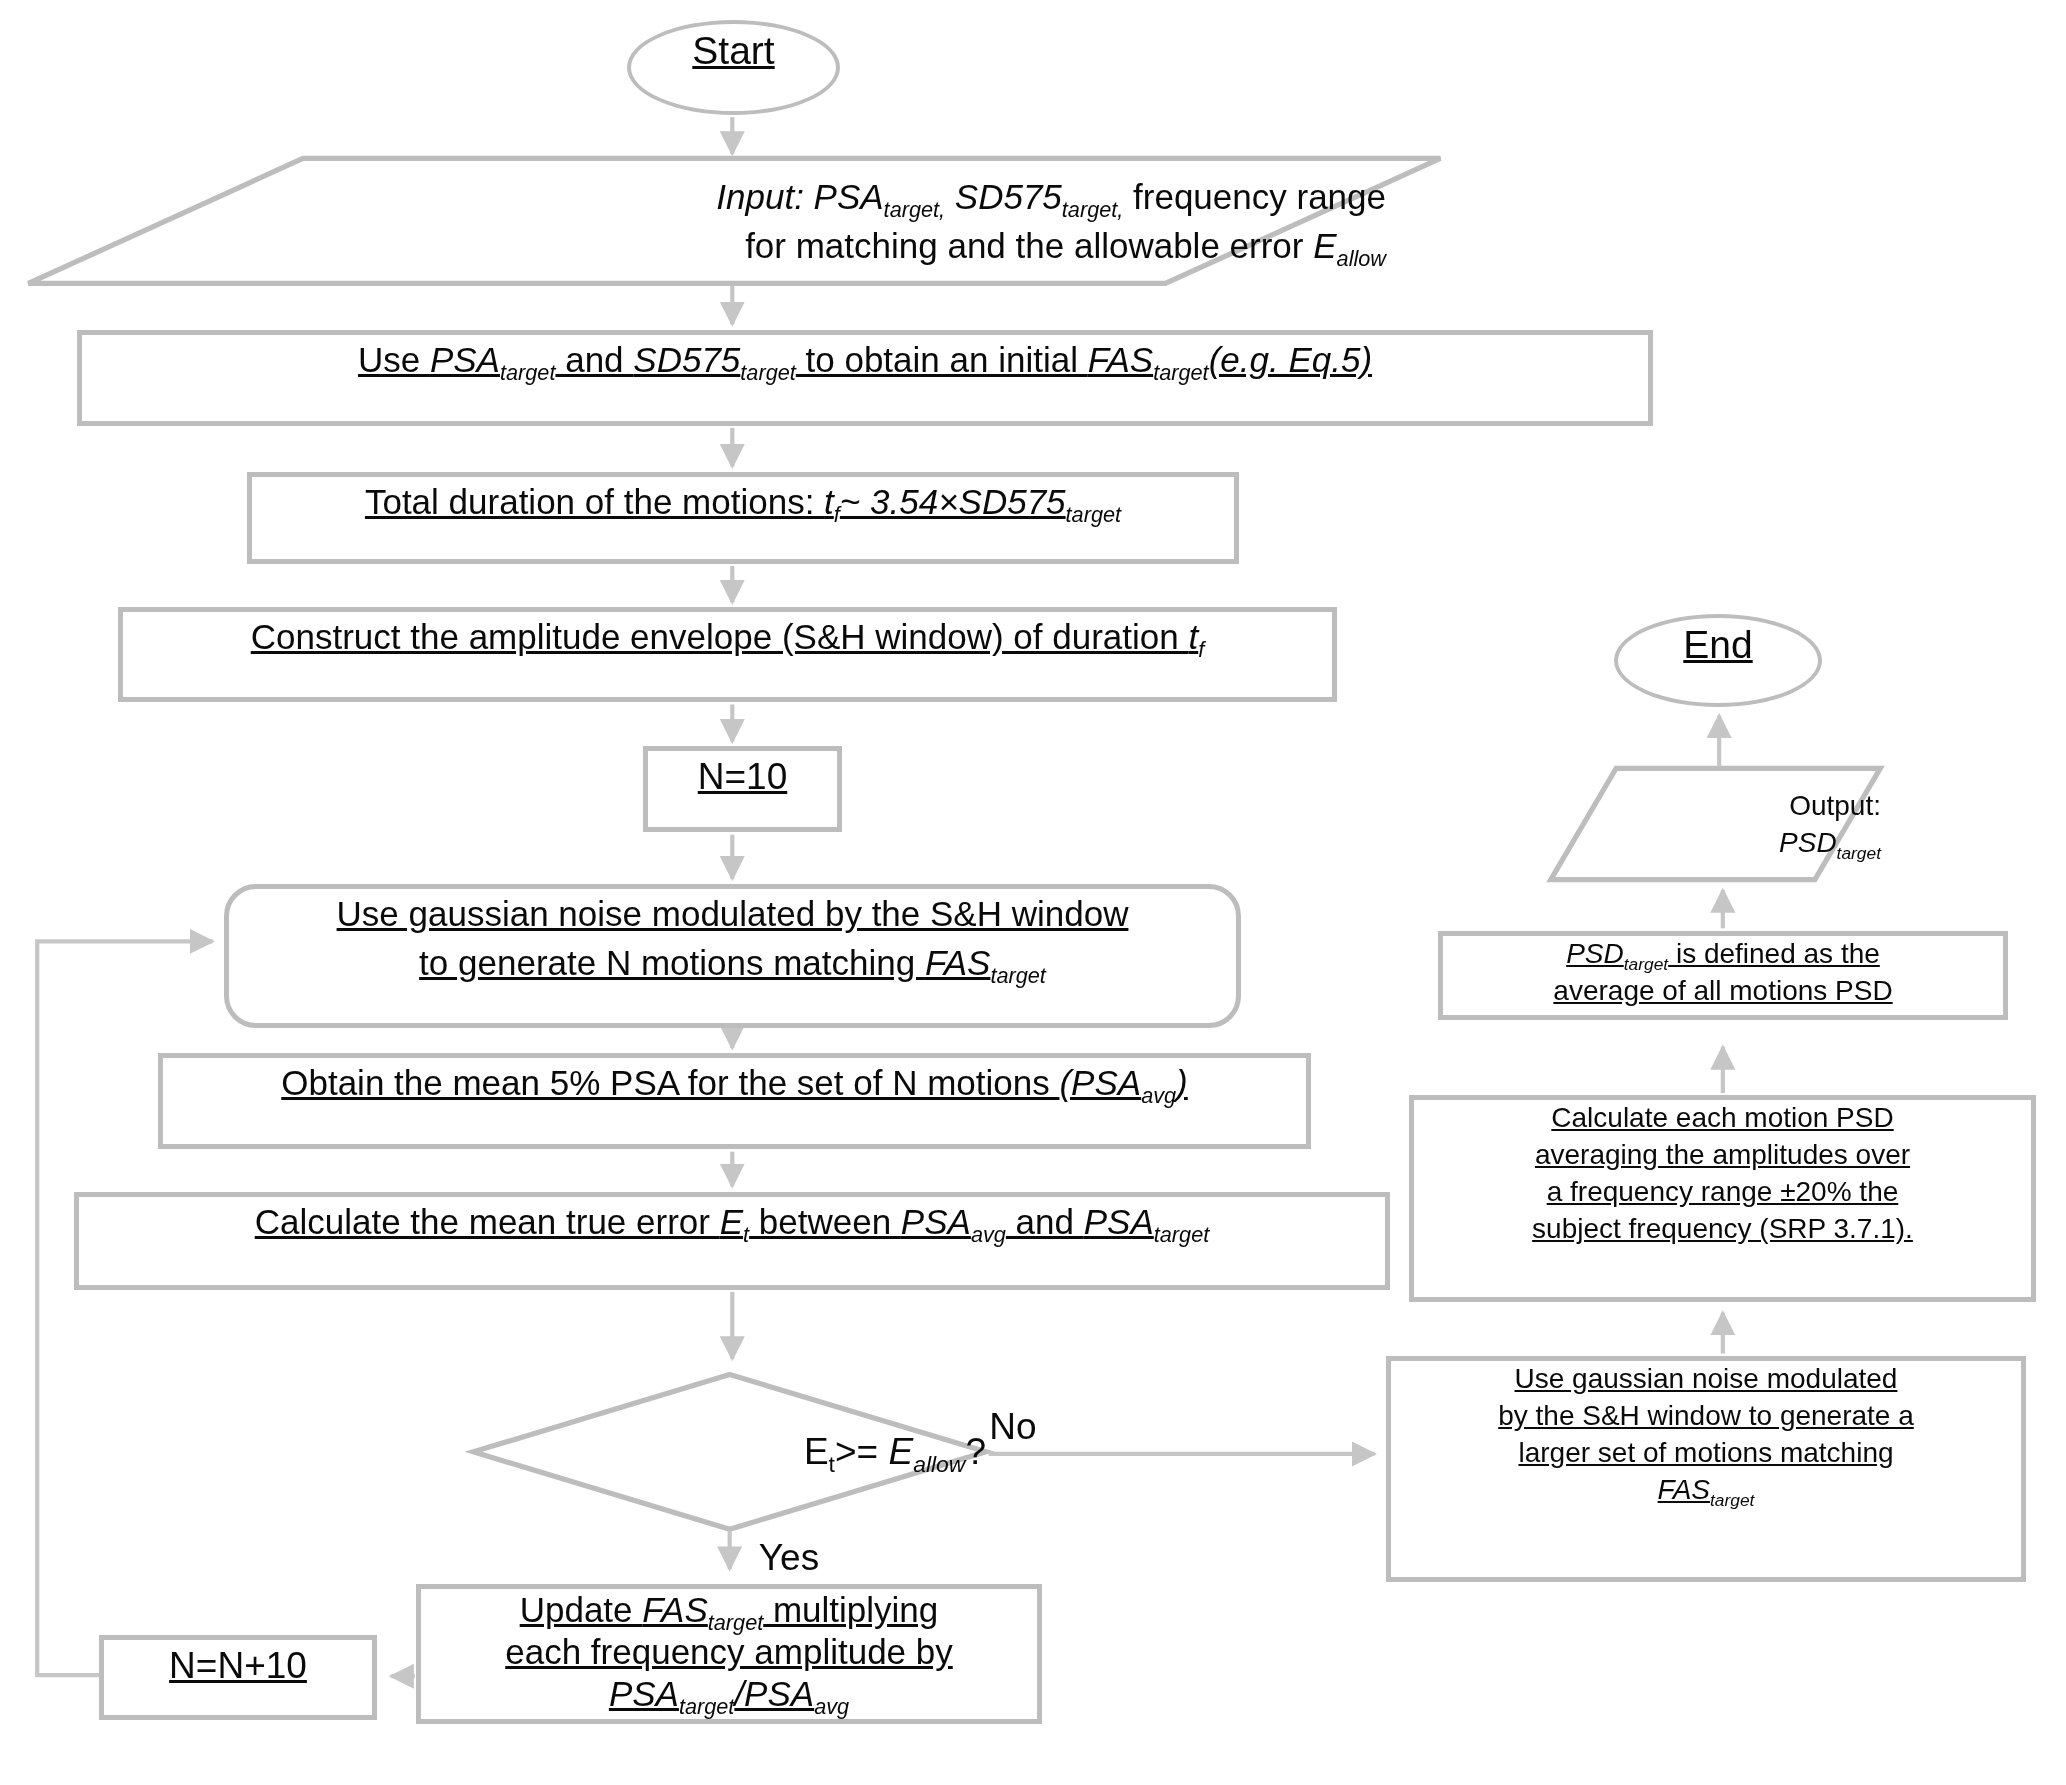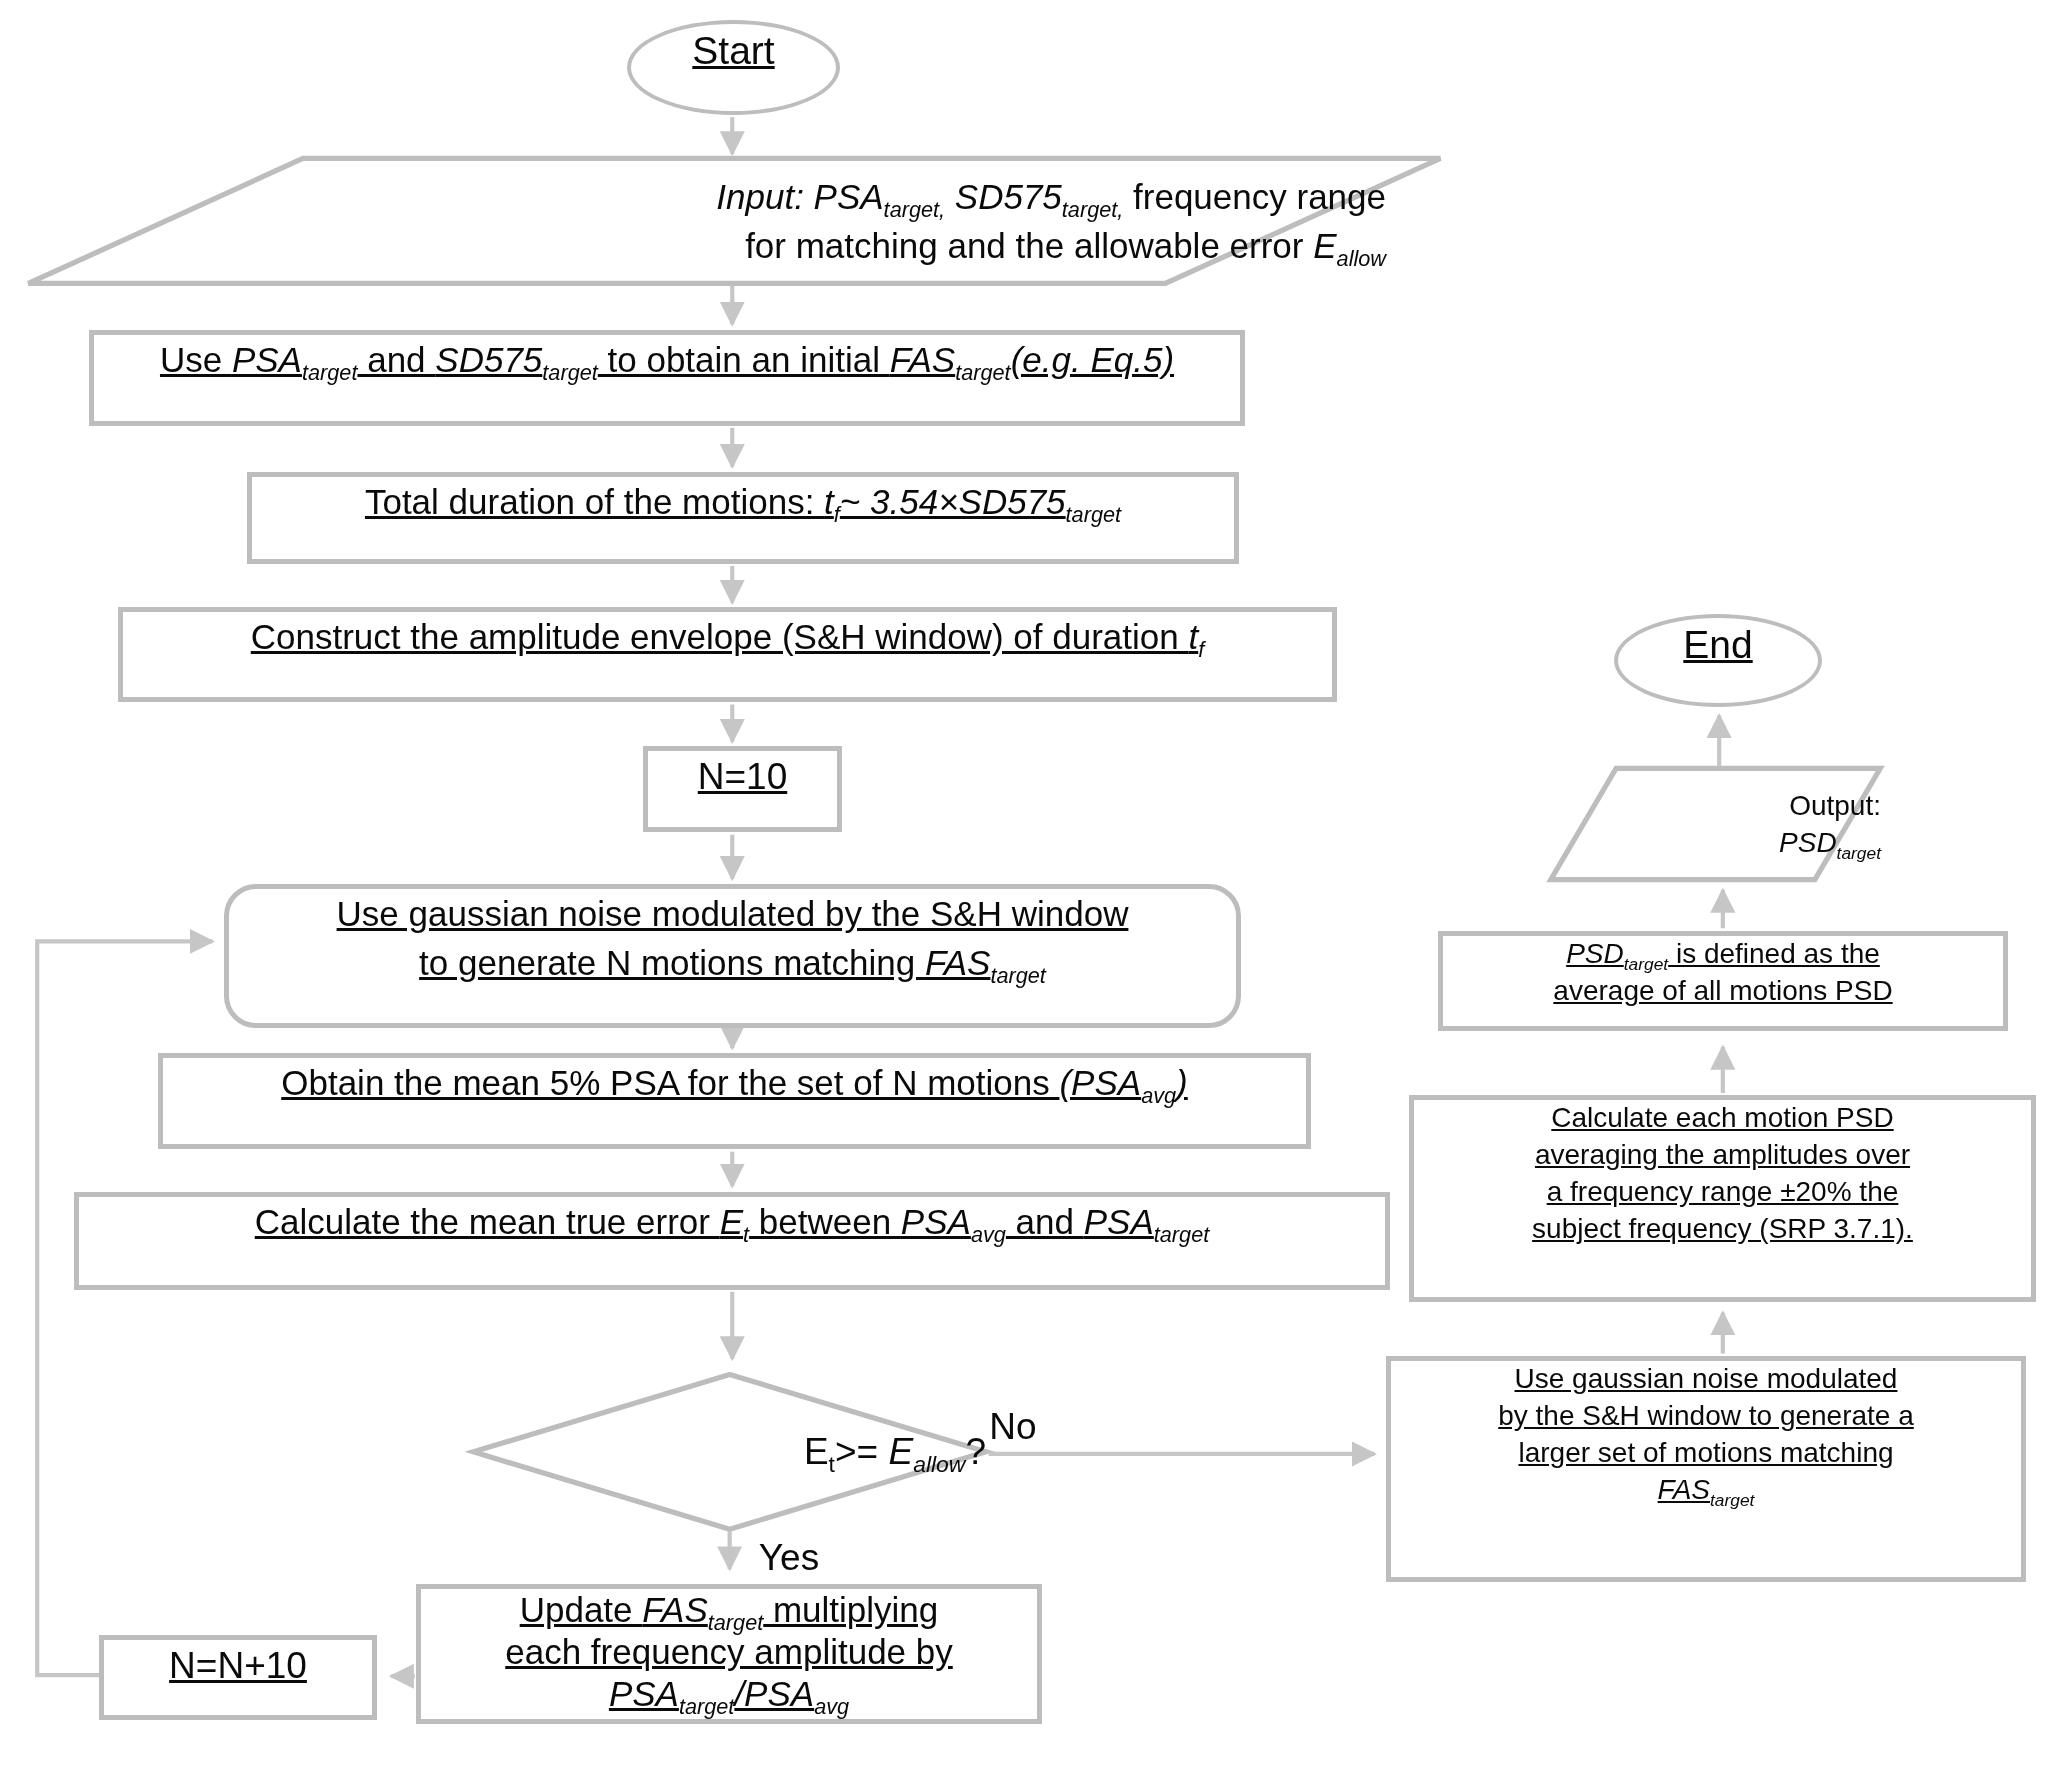--- a/index.html
+++ b/index.html
@@ -119,21 +119,21 @@
   </div>
   <div class="node ellipse" style="left:1614px;top:614px;width:208px;height:93px;">
     <span>End</span>
   </div>
 
   <div class="txt" style="left:78px;top:161px;width:1308px;height:120px;">
       <div class="ln"><span class="it">Input: PSA</span><sub class="it">target,</sub><span class="it"> SD575</span><sub class="it">target,</sub><span> frequency range</span></div>
       <div class="ln"><span>for matching and the allowable error </span><span class="it">E</span><sub class="it">allow</sub></div>
     </div>
 
-  <div class="node" style="left:77px;top:330px;width:1156px;height:96px;margin-left:12px;">
+  <div class="node" style="left:77px;top:330px;width:1576px;height:96px;">
       <div class="ln"><span>Use </span><span class="it">PSA</span><sub class="it">target</sub><span> and </span><span class="it">SD575</span><sub class="it">target</sub><span> to obtain an initial </span><span class="it">FAS</span><sub class="it">target</sub><span class="it">(e.g. Eq.5)</span></div>
     </div>
 
   <div class="node" style="left:247px;top:472px;width:992px;height:92px;">
       <div class="ln"><span>Total duration of the motions: </span><span class="it">t</span><sub class="it">f</sub><span class="it">~ 3.54×SD575</span><sub class="it">target</sub></div>
     </div>
 
   <div class="node" style="left:118px;top:607px;width:1219px;height:95px;">
       <div class="ln"><span>Construct the amplitude envelope (S&amp;H window) of duration </span><span class="it">t</span><sub class="it">f</sub></div>
     </div>
@@ -182,21 +182,21 @@
       <div class="ln"><span class="it">FAS</span><sub class="it">target</sub></div>
     </div>
 
   <div class="node rc" style="left:1409px;top:1095px;width:627px;height:207px;">
       <div class="ln"><span>Calculate each motion PSD</span></div>
       <div class="ln"><span>averaging the amplitudes over</span></div>
       <div class="ln"><span>a frequency range ±20% the</span></div>
       <div class="ln"><span>subject frequency (SRP 3.7.1).</span></div>
     </div>
 
-  <div class="node rc" style="left:1438px;top:931px;width:570px;height:100px;">
+  <div class="node rc" style="left:1438px;top:931px;width:570px;height:89px;">
       <div class="ln"><span class="it">PSD</span><sub class="it">target</sub><span> is defined as the</span></div>
       <div class="ln"><span>average of all motions PSD</span></div>
     </div>
 
   <div class="txt rc" style="left:1551px;top:773px;width:330px;height:103px;">
       <div class="ln"><span>Output:</span></div>
       <div class="ln"><span class="it">PSD</span><sub class="it">target</sub></div>
     </div>
 
 </div>

